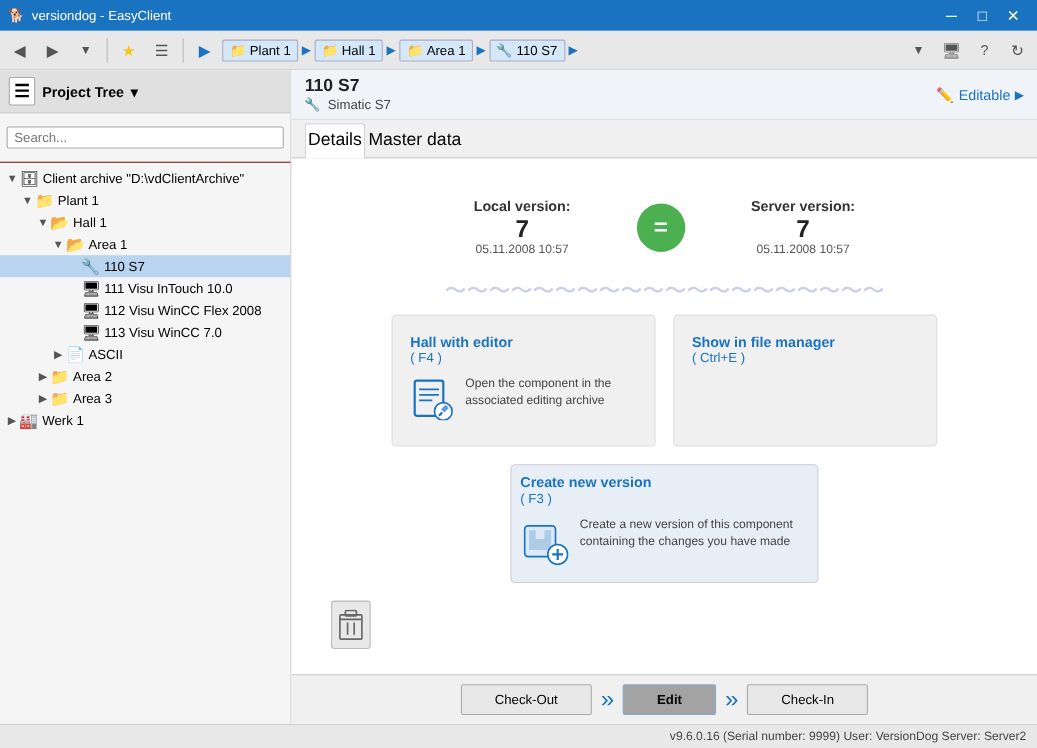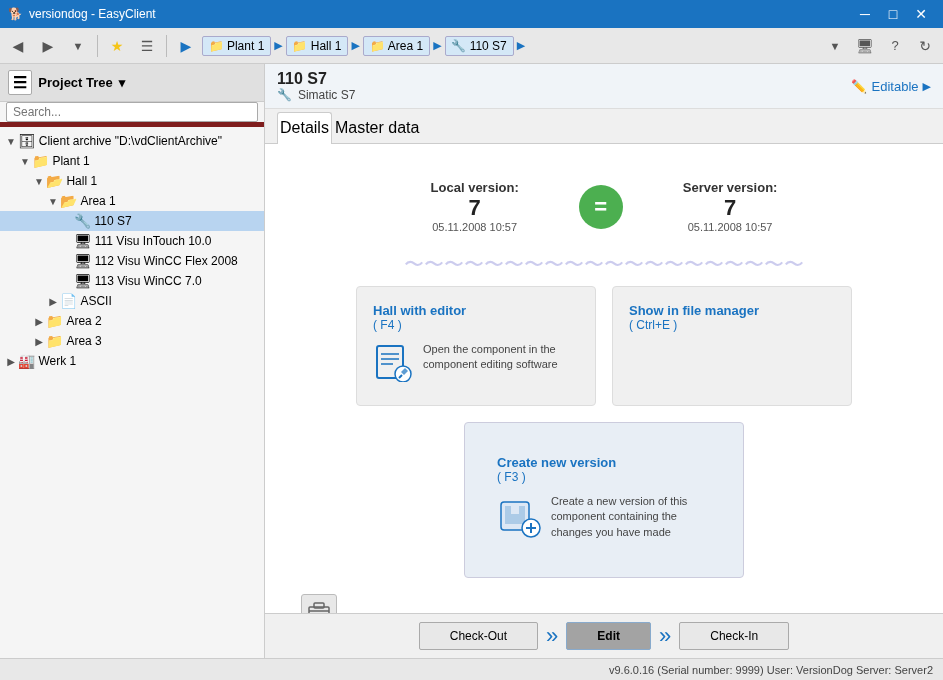--- a/index.html
+++ b/index.html
@@ -97,22 +97,22 @@
       display: flex; align-items: center; gap: 6px;
     }
     #sidebar-icon {
       background: white;
       border: 1px solid #aaa;
       padding: 2px 4px;
       border-radius: 2px;
       font-size: 16px;
     }
     #search-bar {
-      padding: 0 6px;
-      border-bottom: 5px solid #7f1d1d;
+      padding: 12px 6px;
+      border-bottom: 1px solid #7f1d1d;
     }
     #search-bar input {
       width: 100%;
       border: 1px solid #aaa;
       border-radius: 2px;
       padding: 2px 6px;
       font-size: 12px;
       background: white;
     }
     #tree {
@@ -231,21 +231,21 @@
 
     
     #create-version-row {
       display: flex;
       justify-content: center;
     }
     .action-card-wide {
       background: #e8eef5;
       border: 1px solid #ccd;
       border-radius: 4px;
-      padding: 32px;
+      padding: 8px;
       width: 280px;
       cursor: pointer;
     }
 
     
     #delete-row {
       display: flex;
       justify-content: flex-start;
       padding-left: 20px;
     }
@@ -504,21 +504,21 @@
               <svg width="40" height="40" viewBox="0 0 40 40">
                 <rect x="4" y="4" width="26" height="32" rx="2" fill="none" stroke="#1a73c1" stroke-width="2"></rect>
                 <line x1="8" y1="12" x2="26" y2="12" stroke="#1a73c1" stroke-width="1.5"></line>
                 <line x1="8" y1="17" x2="26" y2="17" stroke="#1a73c1" stroke-width="1.5"></line>
                 <line x1="8" y1="22" x2="20" y2="22" stroke="#1a73c1" stroke-width="1.5"></line>
                 <circle cx="30" cy="32" r="8" fill="#fff" stroke="#1a73c1" stroke-width="1.5"></circle>
                 <line x1="26" y1="36" x2="29" y2="33" stroke="#1a73c1" stroke-width="2"></line>
                 <path d="M28 30 L32 26 L35 29 L31 33 Z" fill="#1a73c1" opacity="0.7"></path>
               </svg>
             </div>
-            <div class="action-card-desc">Open the component in the component editing software</div>
+            <div class="action-card-desc">Open the component in the associated editing archive</div>
           </div>
         </div>
 
         <div class="action-card">
           <div class="action-card-title">Show in file manager</div>
           <div class="action-card-shortcut">( Ctrl+E )</div>
         </div>
       </div>
 
       <div id="create-version-row">

